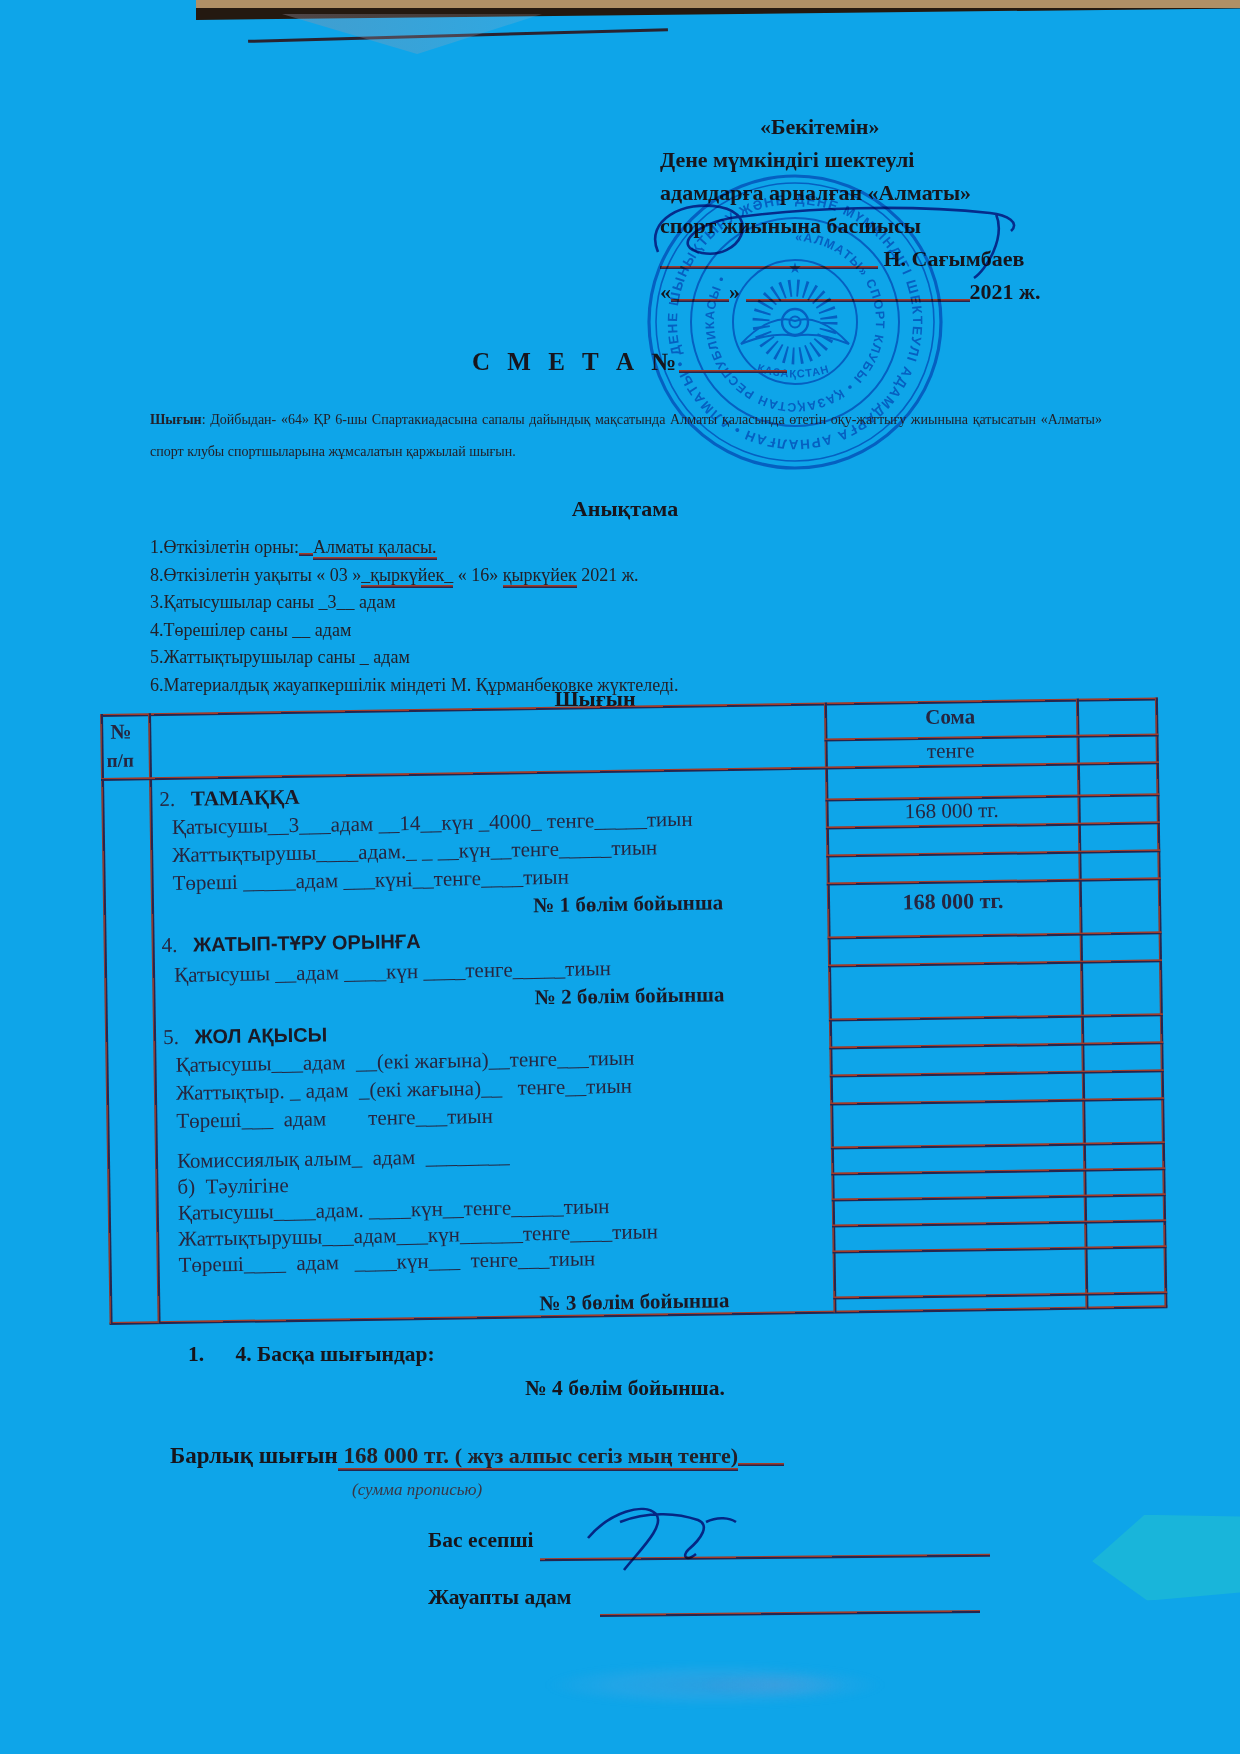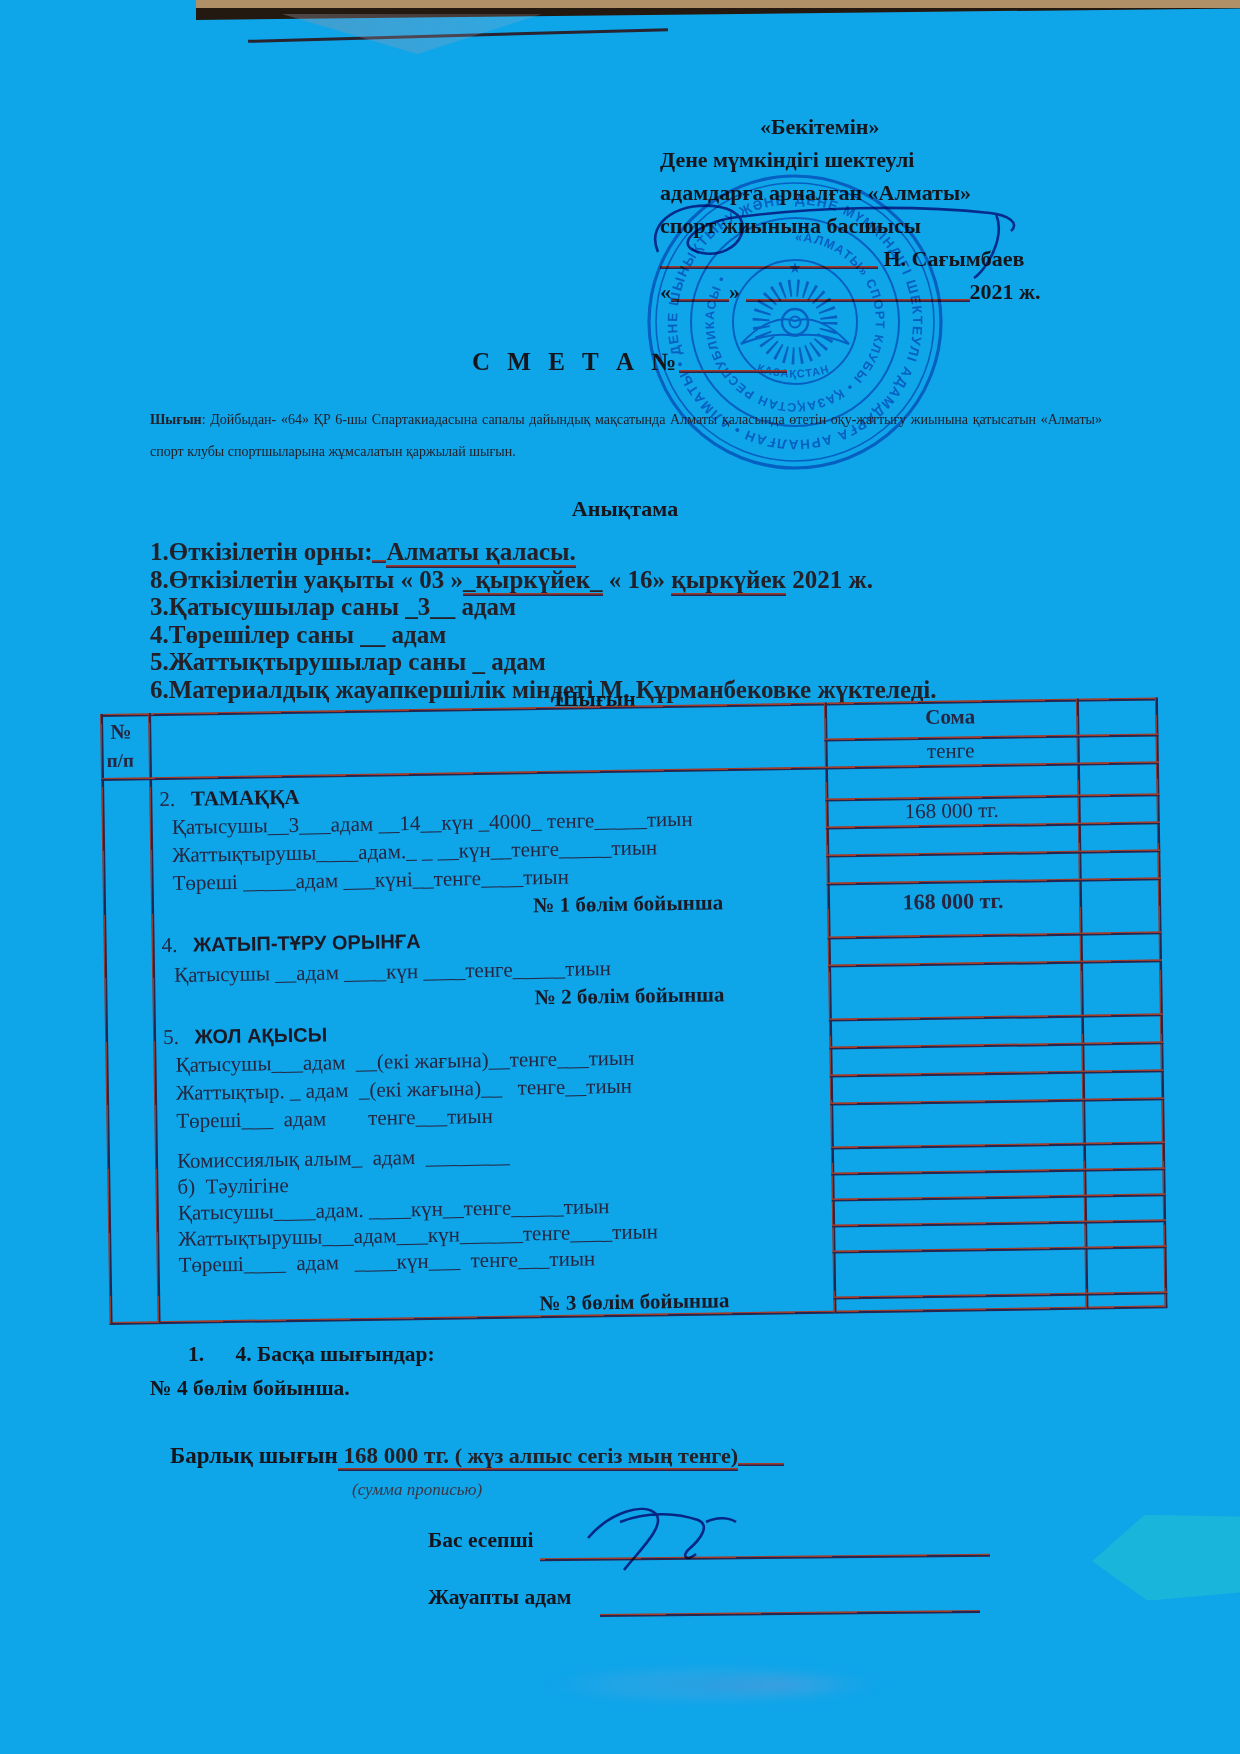--- a/index.html
+++ b/index.html
@@ -26,21 +26,21 @@
   .approval{position:absolute;left:660px;top:110px;width:430px;font-weight:bold;
             font-size:22px;line-height:33px;color:#17151c;}
   
   .smeta{position:absolute;left:472px;top:344px;font-size:25px;font-weight:bold;
          letter-spacing:3px;word-spacing:5px;color:#17151c;}
   
   .intro{position:absolute;left:150px;top:390px;width:952px;font-size:14px;line-height:32px;
          text-align:justify;}
   .ref-title{position:absolute;left:150px;top:496px;width:950px;text-align:center;
              font-size:22px;font-weight:bold;color:#17151c;}
-  .reflist{position:absolute;left:150px;top:534px;width:960px;font-size:25px;line-height:27.5px;font-weight:bold;}
+  .reflist{position:absolute;left:150px;top:534px;width:960px;font-size:18px;line-height:27.5px;}
   .tbl-title{position:absolute;left:120px;top:686px;width:950px;text-align:center;
              font-size:22px;font-weight:bold;color:#17151c;}
   
   .tbl{position:absolute;left:100px;top:714px;width:1058px;height:612px;
        transform:rotate(-0.9deg);transform-origin:0 0;font-size:21px;color:#262640;}
   .tbl .hl{position:absolute;height:2.5px;background:linear-gradient(to bottom,#a23a28 0 45%,#26264e 45% 100%);}
   .tbl .vl{position:absolute;width:2.5px;background:linear-gradient(to right,#8a3a30 0 45%,#26264e 45% 100%);}
   .trow{position:absolute;left:70px;white-space:pre;}
   .rhead{font-weight:bold;color:#1b1926;}
   .sec{left:60px;width:560px;text-align:right;font-weight:bold;color:#1b1926;}
@@ -182,21 +182,21 @@
     <div class="trow sec" style="top:584px">№ 3 бөлім бойынша</div>
 
     <div class="cval" style="top:98px">168 000 тг.</div>
     <div class="cval b" style="top:188px;font-size:22px">168 000  тг.</div>
   </div>
 
   <div class="abs foot-b" style="left:188px;top:1342px">
     <span>1.</span>
     <span style="margin-left:26px">4. Басқа шығындар:</span>
   </div>
-  <div class="abs foot-b" style="left:150px;top:1376px;width:950px;text-align:left">№ 4 бөлім бойынша.</div>
+  <div class="abs foot-b" style="left:150px;top:1376px;width:950px;text-align:center">№ 4 бөлім бойынша.</div>
 
   <div class="abs" style="left:170px;top:1440px;font-size:22px">
     <span class="b" style="font-size:23px;color:#17151c">Барлық шығын</span><span class="uv"><span class="b" style="font-size:23px">  168 000  тг. </span><span class="b"> (  жүз  алпыс сегіз  мың  тенге)</span></span><span class="blank" style="width:46px"></span>
   </div>
   <div class="abs note-i" style="left:352px;top:1480px">(сумма прописью)</div>
 
   <div class="abs foot-b" style="left:428px;top:1528px">Бас есепші</div>
   <div class="scanline" style="left:540px;top:1556px;width:450px;transform:rotate(-0.6deg)"></div>
   <svg class="sig" style="left:560px;top:1492px;width:240px;height:86px" viewBox="0 0 240 86">
     <path d="M28,46 C50,20 84,10 96,22 C106,34 78,60 64,78 M60,30 C90,18 120,22 138,28 C150,33 142,46 128,58 C122,64 126,70 136,62 M146,30 C158,24 170,26 176,30" fill="none" stroke="#3f2f8a" stroke-width="2.6" opacity="0.95"></path>

